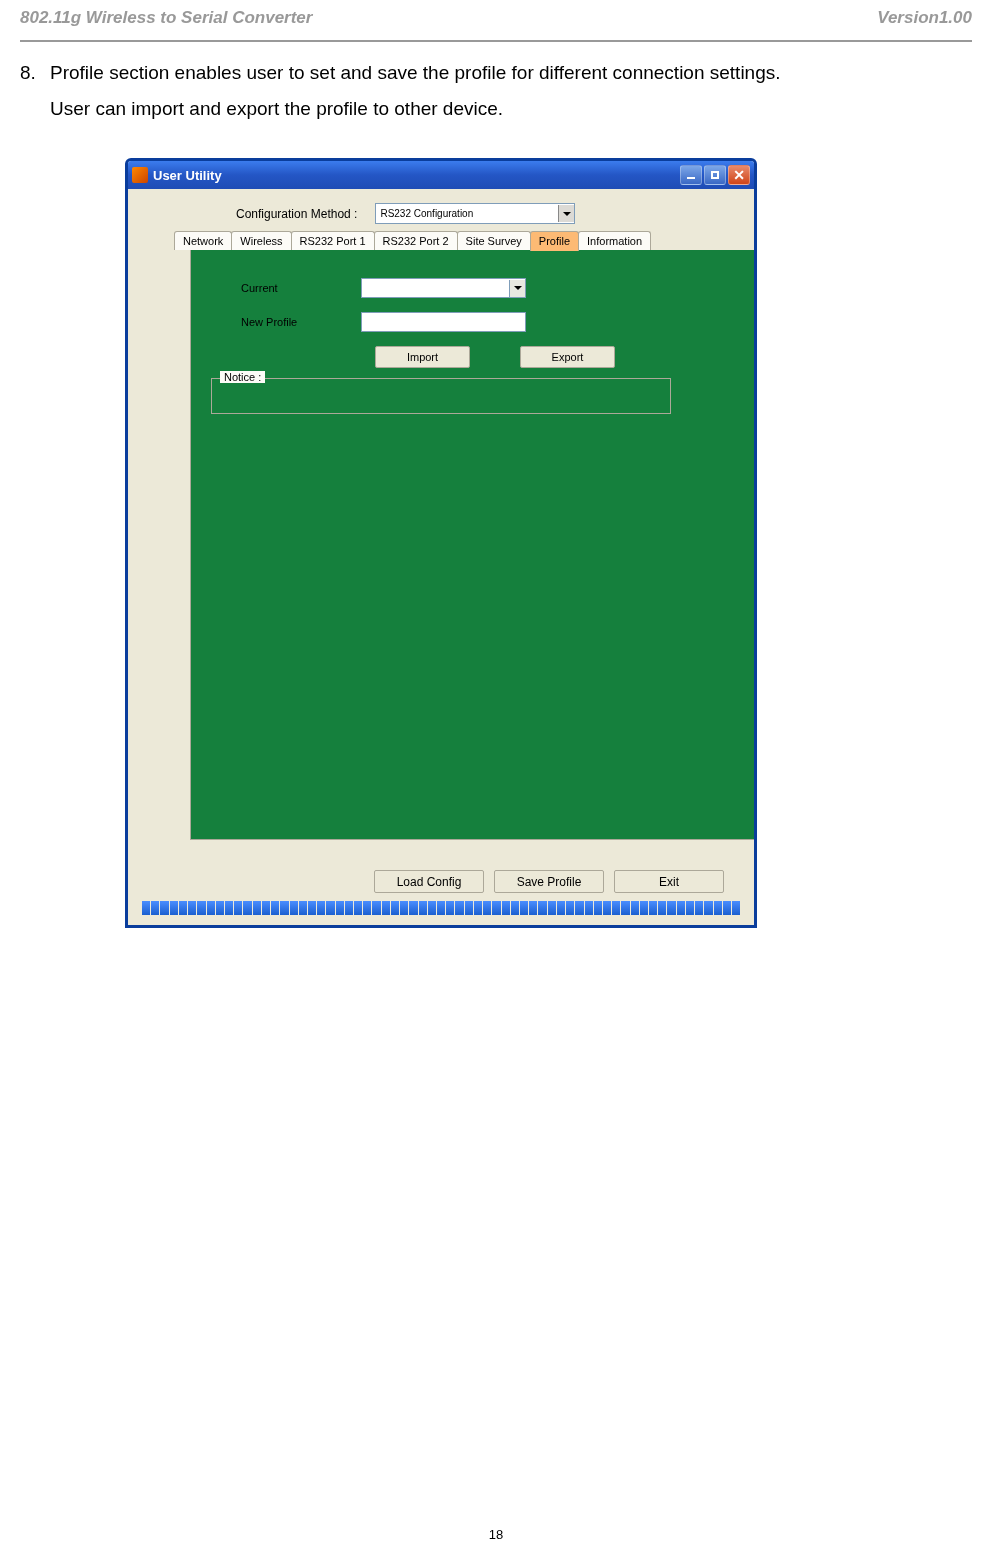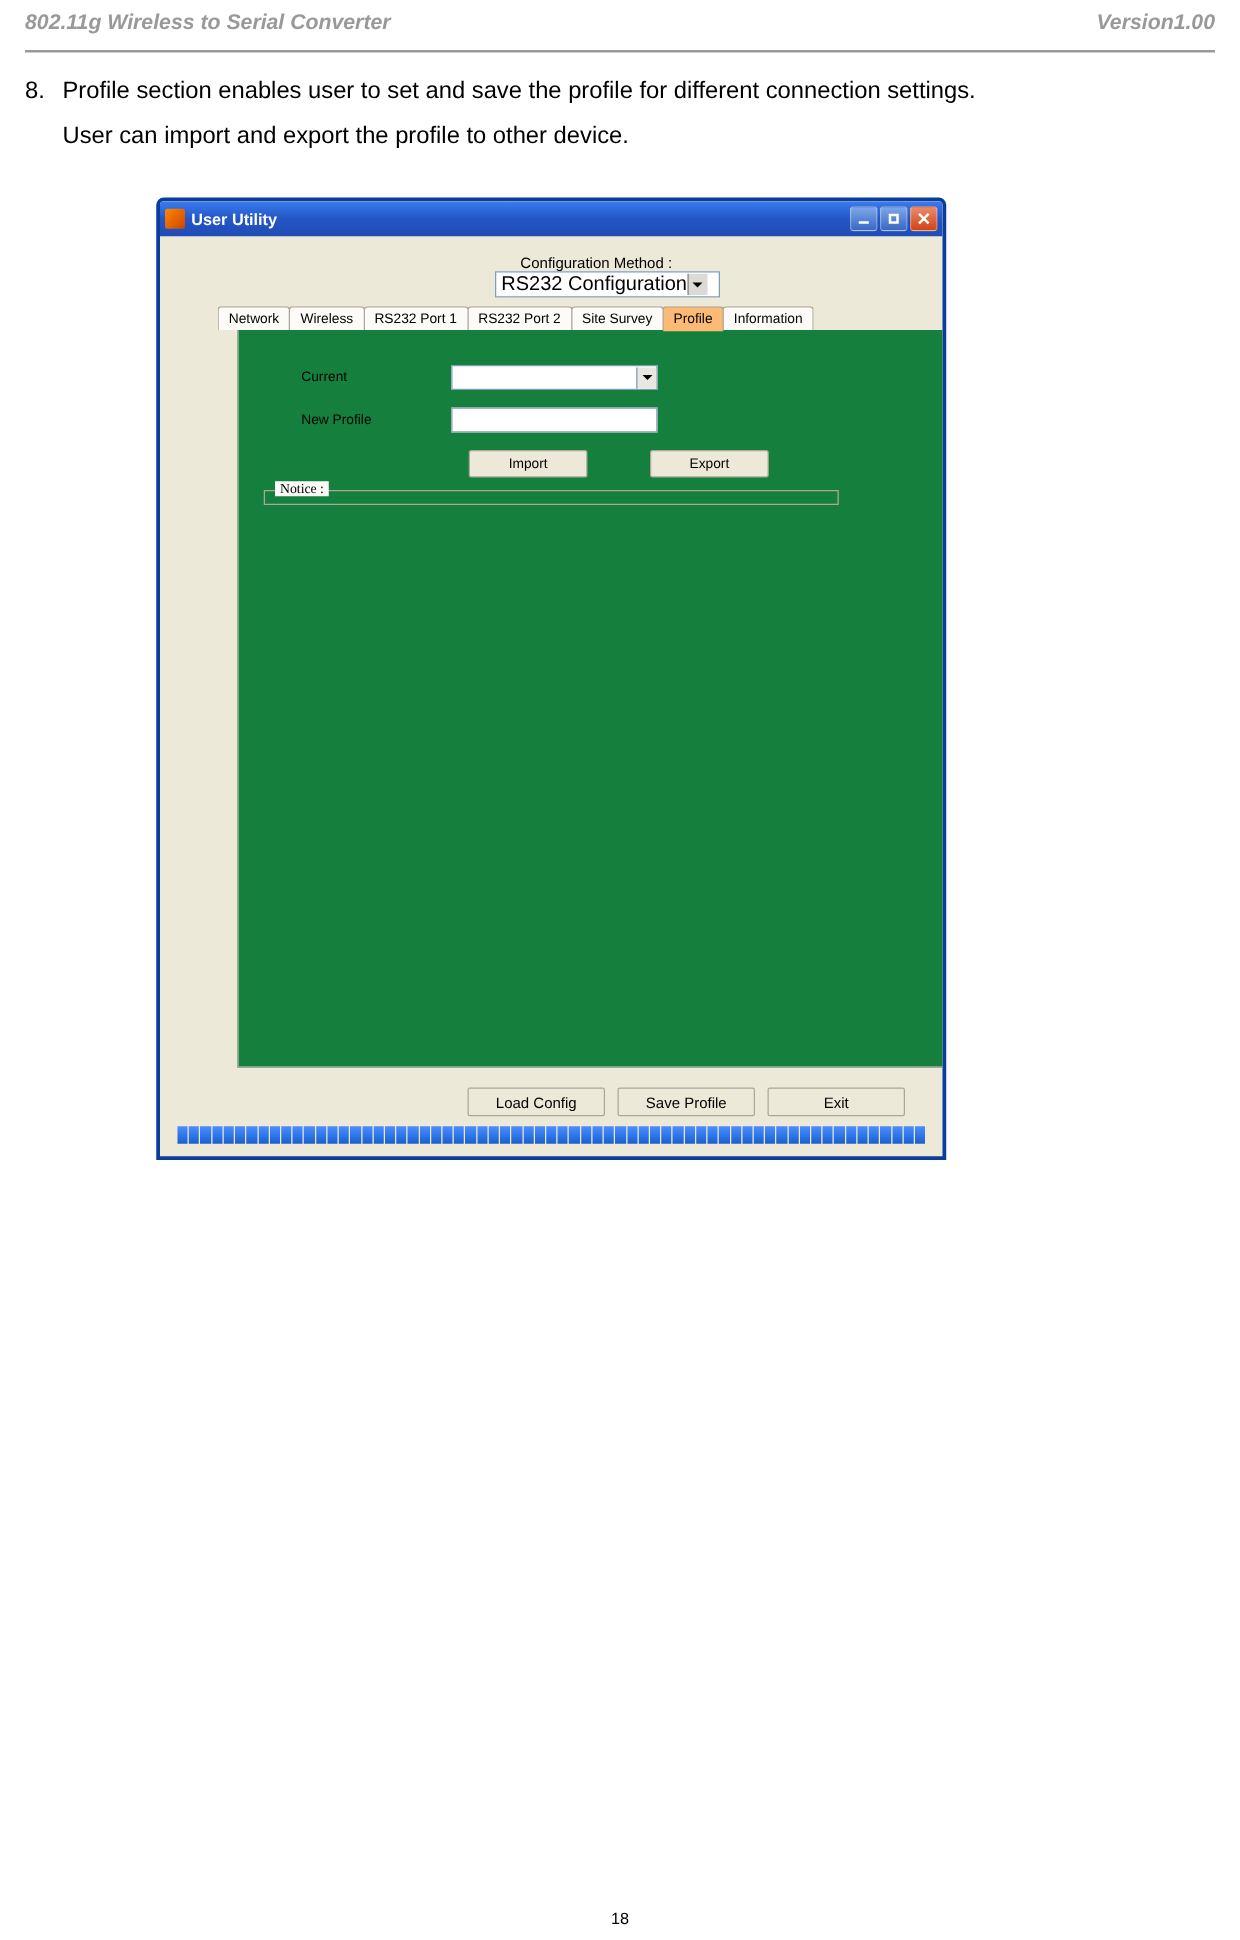--- a/index.html
+++ b/index.html
@@ -90,32 +90,32 @@
     .window-body {
       padding: 14px 18px 10px 18px;
     }
     .config-method-row {
       display: flex;
       align-items: center;
       margin-left: 90px;
       margin-bottom: 6px;
       font-size: 12px;
       font-family: "MS Sans Serif", Tahoma, sans-serif;
-      flex-direction: column;
     }
     .config-method-label { margin-right: 18px; }
     .config-dropdown {
-      width: 180px;
+      width: 200px;
       height: 21px;
       background: #fff;
       border: 1px solid #7f9db9;
       display: flex;
       align-items: center;
       padding-left: 4px;
-      font-size: 16px;
+      font-size: 10px;
+      justify-content: space-between;
     }
     .dd-arrow {
       width: 16px;
       height: 17px;
       background: #dcdad5;
       border-left: 1px solid #888;
       display: flex;
       align-items: center;
       justify-content: center;
     }
@@ -198,25 +198,24 @@
       border: 1px solid #aca899;
       background: #ece9d8;
       font-size: 11px;
       font-family: "MS Sans Serif", Tahoma, sans-serif;
       cursor: pointer;
       border-radius: 2px;
     }
     .groupbox {
       border: 1px solid #aca899;
       margin-top: 8px;
-      padding: 10px 10px 0 10px;
+      padding: 10px 10px 24px 10px;
       margin-left: -30px;
       width: 460px;
       position: relative;
-      font-family: Liberation Serif, serif;
     }
     .groupbox-title {
       position: absolute;
       top: -8px;
       left: 8px;
       background: #fcfbf7;
       padding: 0 4px;
       font-size: 11px;
     }
     .notice-text {

